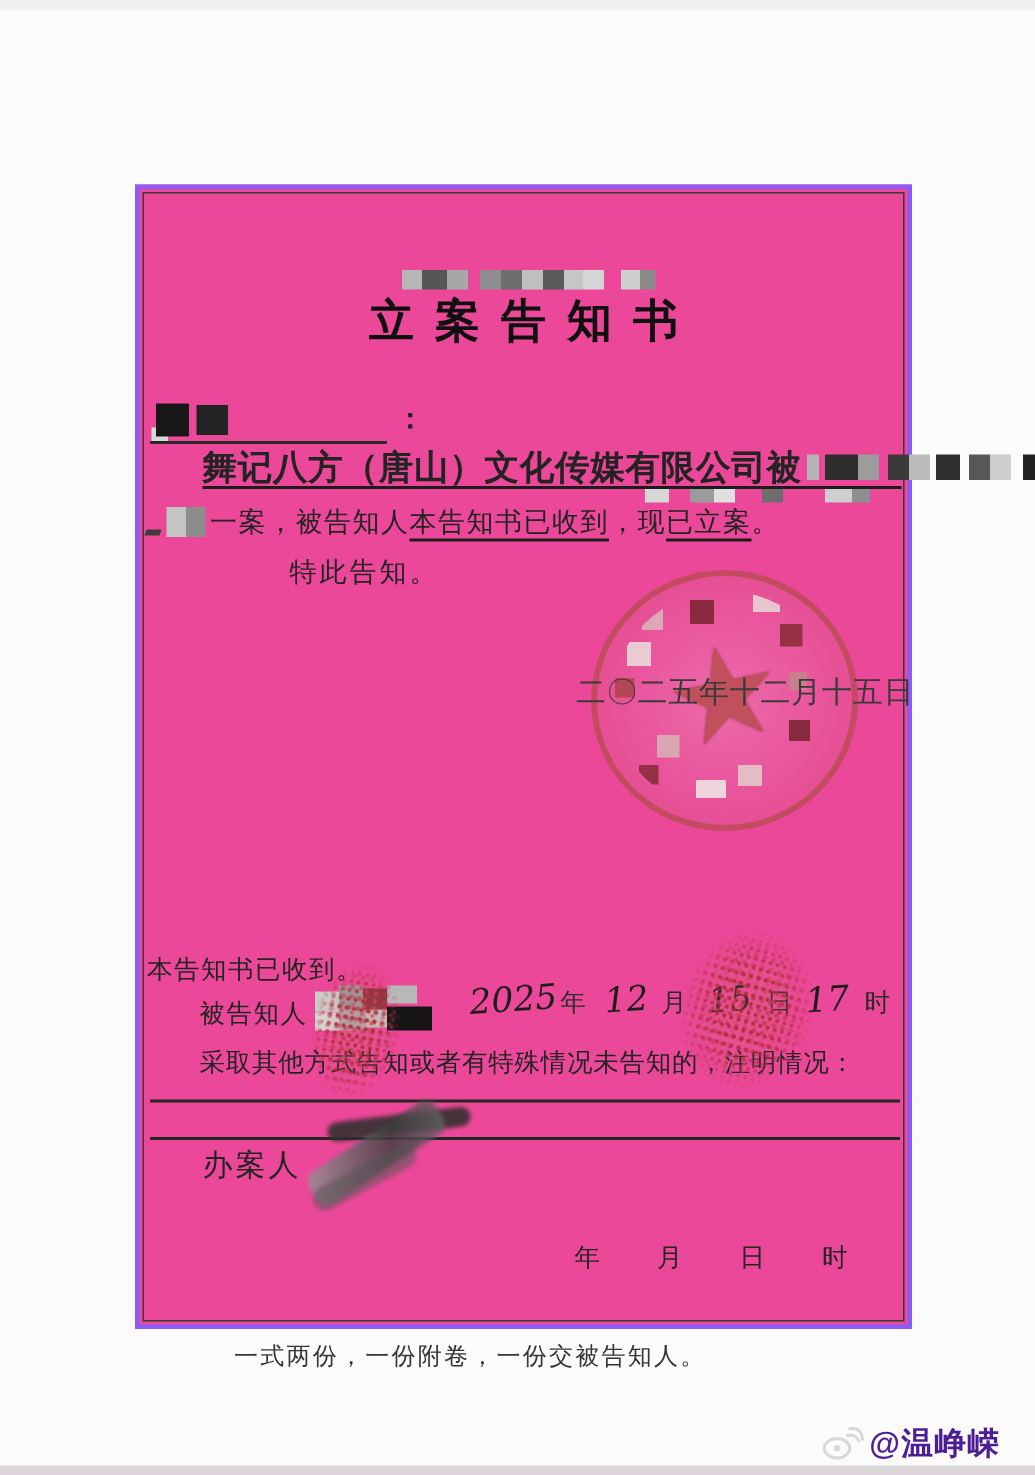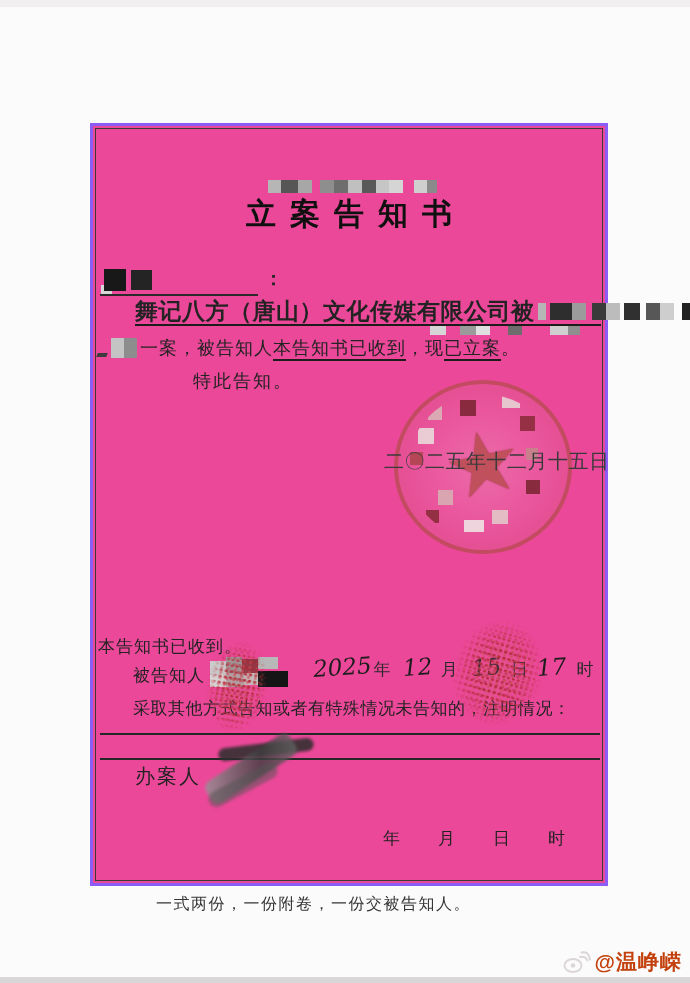--- a/index.html
+++ b/index.html
@@ -138,22 +138,22 @@
     background-position:0 0,2px 3px,3px 1px,0 0;
     -webkit-mask-image:radial-gradient(closest-side,#000 40%,rgba(0,0,0,.7) 68%,rgba(0,0,0,0) 98%);
     mask-image:radial-gradient(closest-side,#000 40%,rgba(0,0,0,.7) 68%,rgba(0,0,0,0) 98%);
   }
   .fp-left{left:113px;top:514px;width:62px;height:94px;transform:rotate(10deg);}
   .fp-right{left:359px;top:492px;width:92px;height:110px;transform:rotate(16deg);}
 
   
   .footer-note{position:absolute;left:120px;top:894px;font-size:16px;letter-spacing:1.5px;color:#353535;margin-left:36px;}
   .watermark{
-    position:absolute;right:8px;top:948px;display:flex;align-items:center;gap:4px;
-    color:#c2410c;font-family:"Liberation Sans","DejaVu Sans",sans-serif;
+    position:absolute;right:23px;top:948px;display:flex;align-items:center;gap:4px;
+    color:#4c1d95;font-family:"Liberation Sans","DejaVu Sans",sans-serif;
     font-weight:bold;font-size:21px;letter-spacing:1px;
   }
 </style>
 </head>
 <body>
 
 <div class="photo">
   <div class="edge-top"></div>
 
   <div class="frame">

